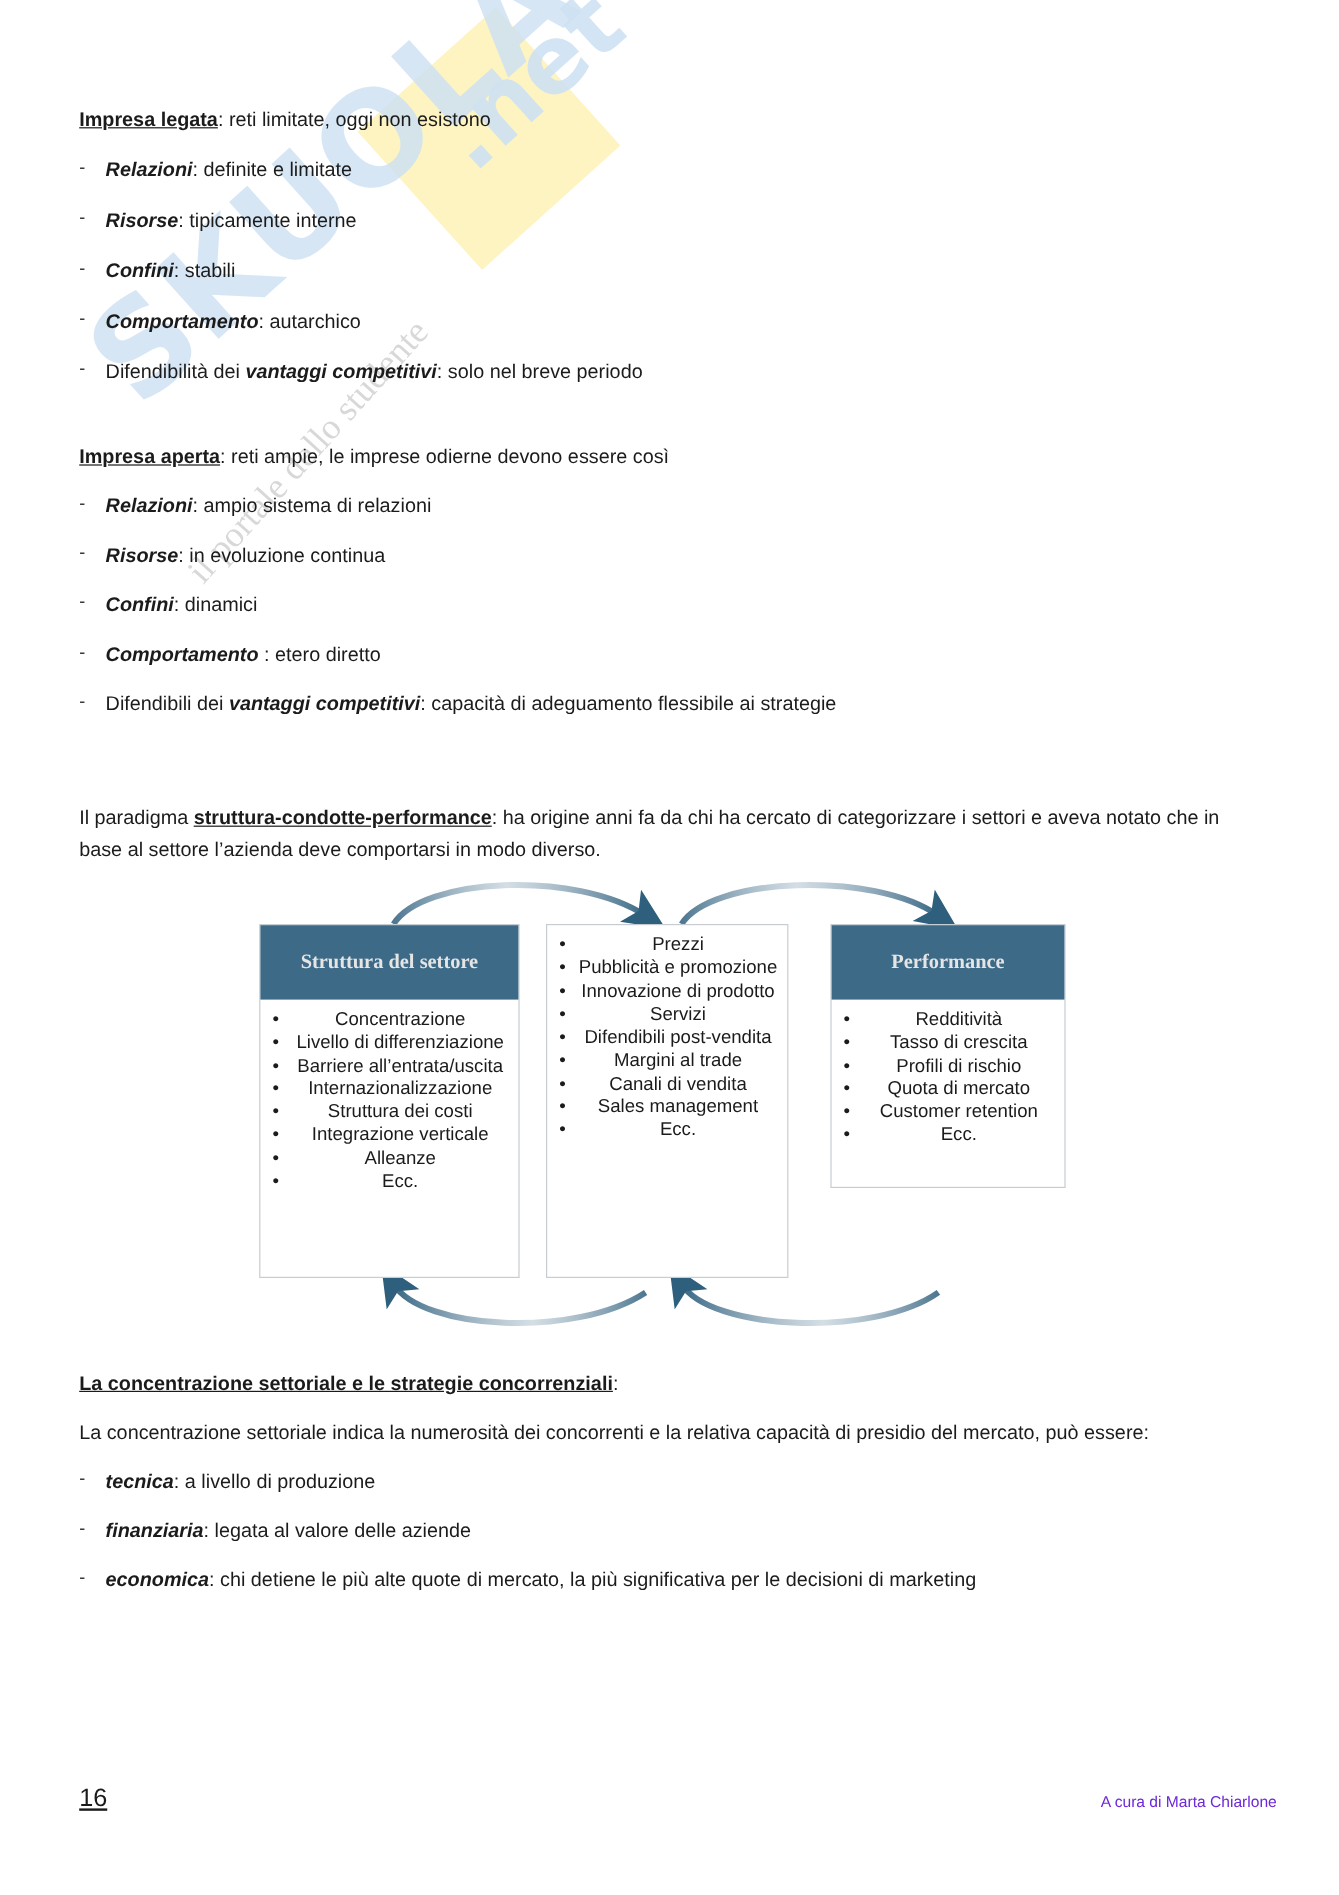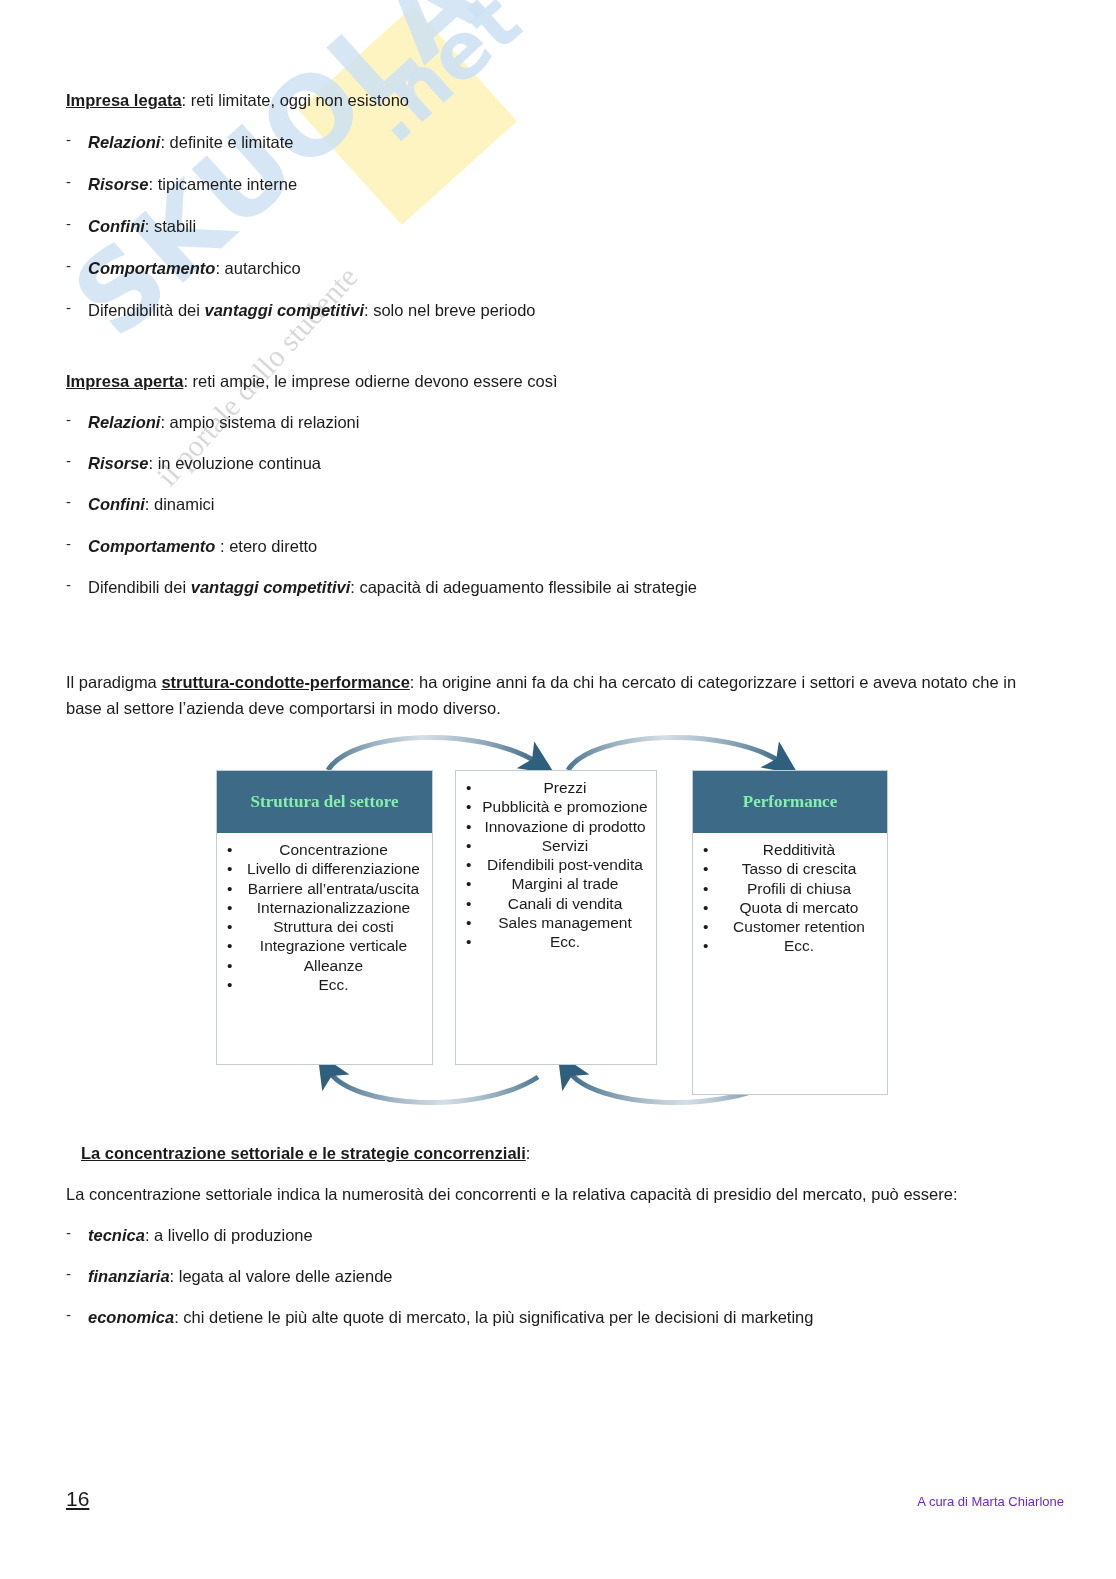--- a/index.html
+++ b/index.html
@@ -114,21 +114,21 @@
   }
   .spp-box {
     position: absolute;
     top: 45px;
     border: 1px solid #c6cdd2;
     background: #ffffff;
     box-sizing: border-box;
   }
   .spp-head {
     background: #3c6a87;
-    color: #86efac;
+    color: #e5e5e5;
     font-family: "Liberation Serif", serif;
     font-weight: bold;
     font-size: 17px;
     text-align: center;
     line-height: 1.15;
     height: 62px;
     display: flex;
     align-items: center;
     justify-content: center;
     padding: 0 6px;
@@ -150,21 +150,21 @@
   }
   .spp-list li:before {
     content: "\2022";
     position: absolute;
     left: 0;
     top: 0;
   }
 
   #box1 { left: 16px;  width: 217px; height: 295px; }
   #box2 { left: 255px; width: 202px; height: 295px; }
-  #box3 { left: 492px; width: 196px; height: 325px; }
+  #box3 { left: 492px; width: 196px; height: 220px; }
 
   .arrow-svg {
     position: absolute;
     left: 0;
     top: 0;
     width: 700px;
     height: 390px;
     overflow: visible;
   }
 
@@ -250,21 +250,21 @@
         <span class="btext"><span class="it">Comportamento</span><span> : etero diretto</span></span>
       </div>
 
     <div class="bullet" style="left:66px; top:576px;">
         <span class="dash">-</span>
         <span class="btext"><span>Difendibili dei </span><span class="it">vantaggi competitivi</span><span>: capacità di adeguamento flessibile ai strategie</span></span>
       </div>
 
     <div class="para" style="top:670px; width:962px;"><span>Il paradigma </span><span class="ul-head">struttura-condotte-performance</span><span>: ha origine anni fa da chi ha cercato di categorizzare i settori e aveva notato che in base al settore l’azienda deve comportarsi in modo diverso.</span></div>
 
-    <div class="para" style="top:1141px;margin-left:15px;"><span class="ul-head">La concentrazione settoriale e le strategie concorrenziali</span><span>:</span></div>
+    <div class="para" style="top:1141px;"><span class="ul-head">La concentrazione settoriale e le strategie concorrenziali</span><span>:</span></div>
 
     <div class="para" style="top:1182px; width:960px;">La concentrazione settoriale indica la numerosità dei concorrenti e la relativa capacità di presidio del mercato, può essere:</div>
 
     <div class="bullet" style="left:66px; top:1224px;">
         <span class="dash">-</span>
         <span class="btext"><span class="it">tecnica</span><span>: a livello di produzione</span></span>
       </div>
 
     <div class="bullet" style="left:66px; top:1265px;">
         <span class="dash">-</span>
@@ -330,21 +330,21 @@
         <li>Sales management</li>
         <li>Ecc.</li>
       </ul>
     </div>
 
     <div class="spp-box" id="box3">
       <div class="spp-head">Performance</div>
       <ul class="spp-list">
         <li>Redditività</li>
         <li>Tasso di crescita</li>
-        <li>Profili di chiusa</li>
+        <li>Profili di rischio</li>
         <li>Quota di mercato</li>
         <li>Customer retention</li>
         <li>Ecc.</li>
       </ul>
     </div>
   </div>
 
   <div id="footer-page">16</div>
   <div id="footer-credit">A cura di Marta Chiarlone</div>
 

